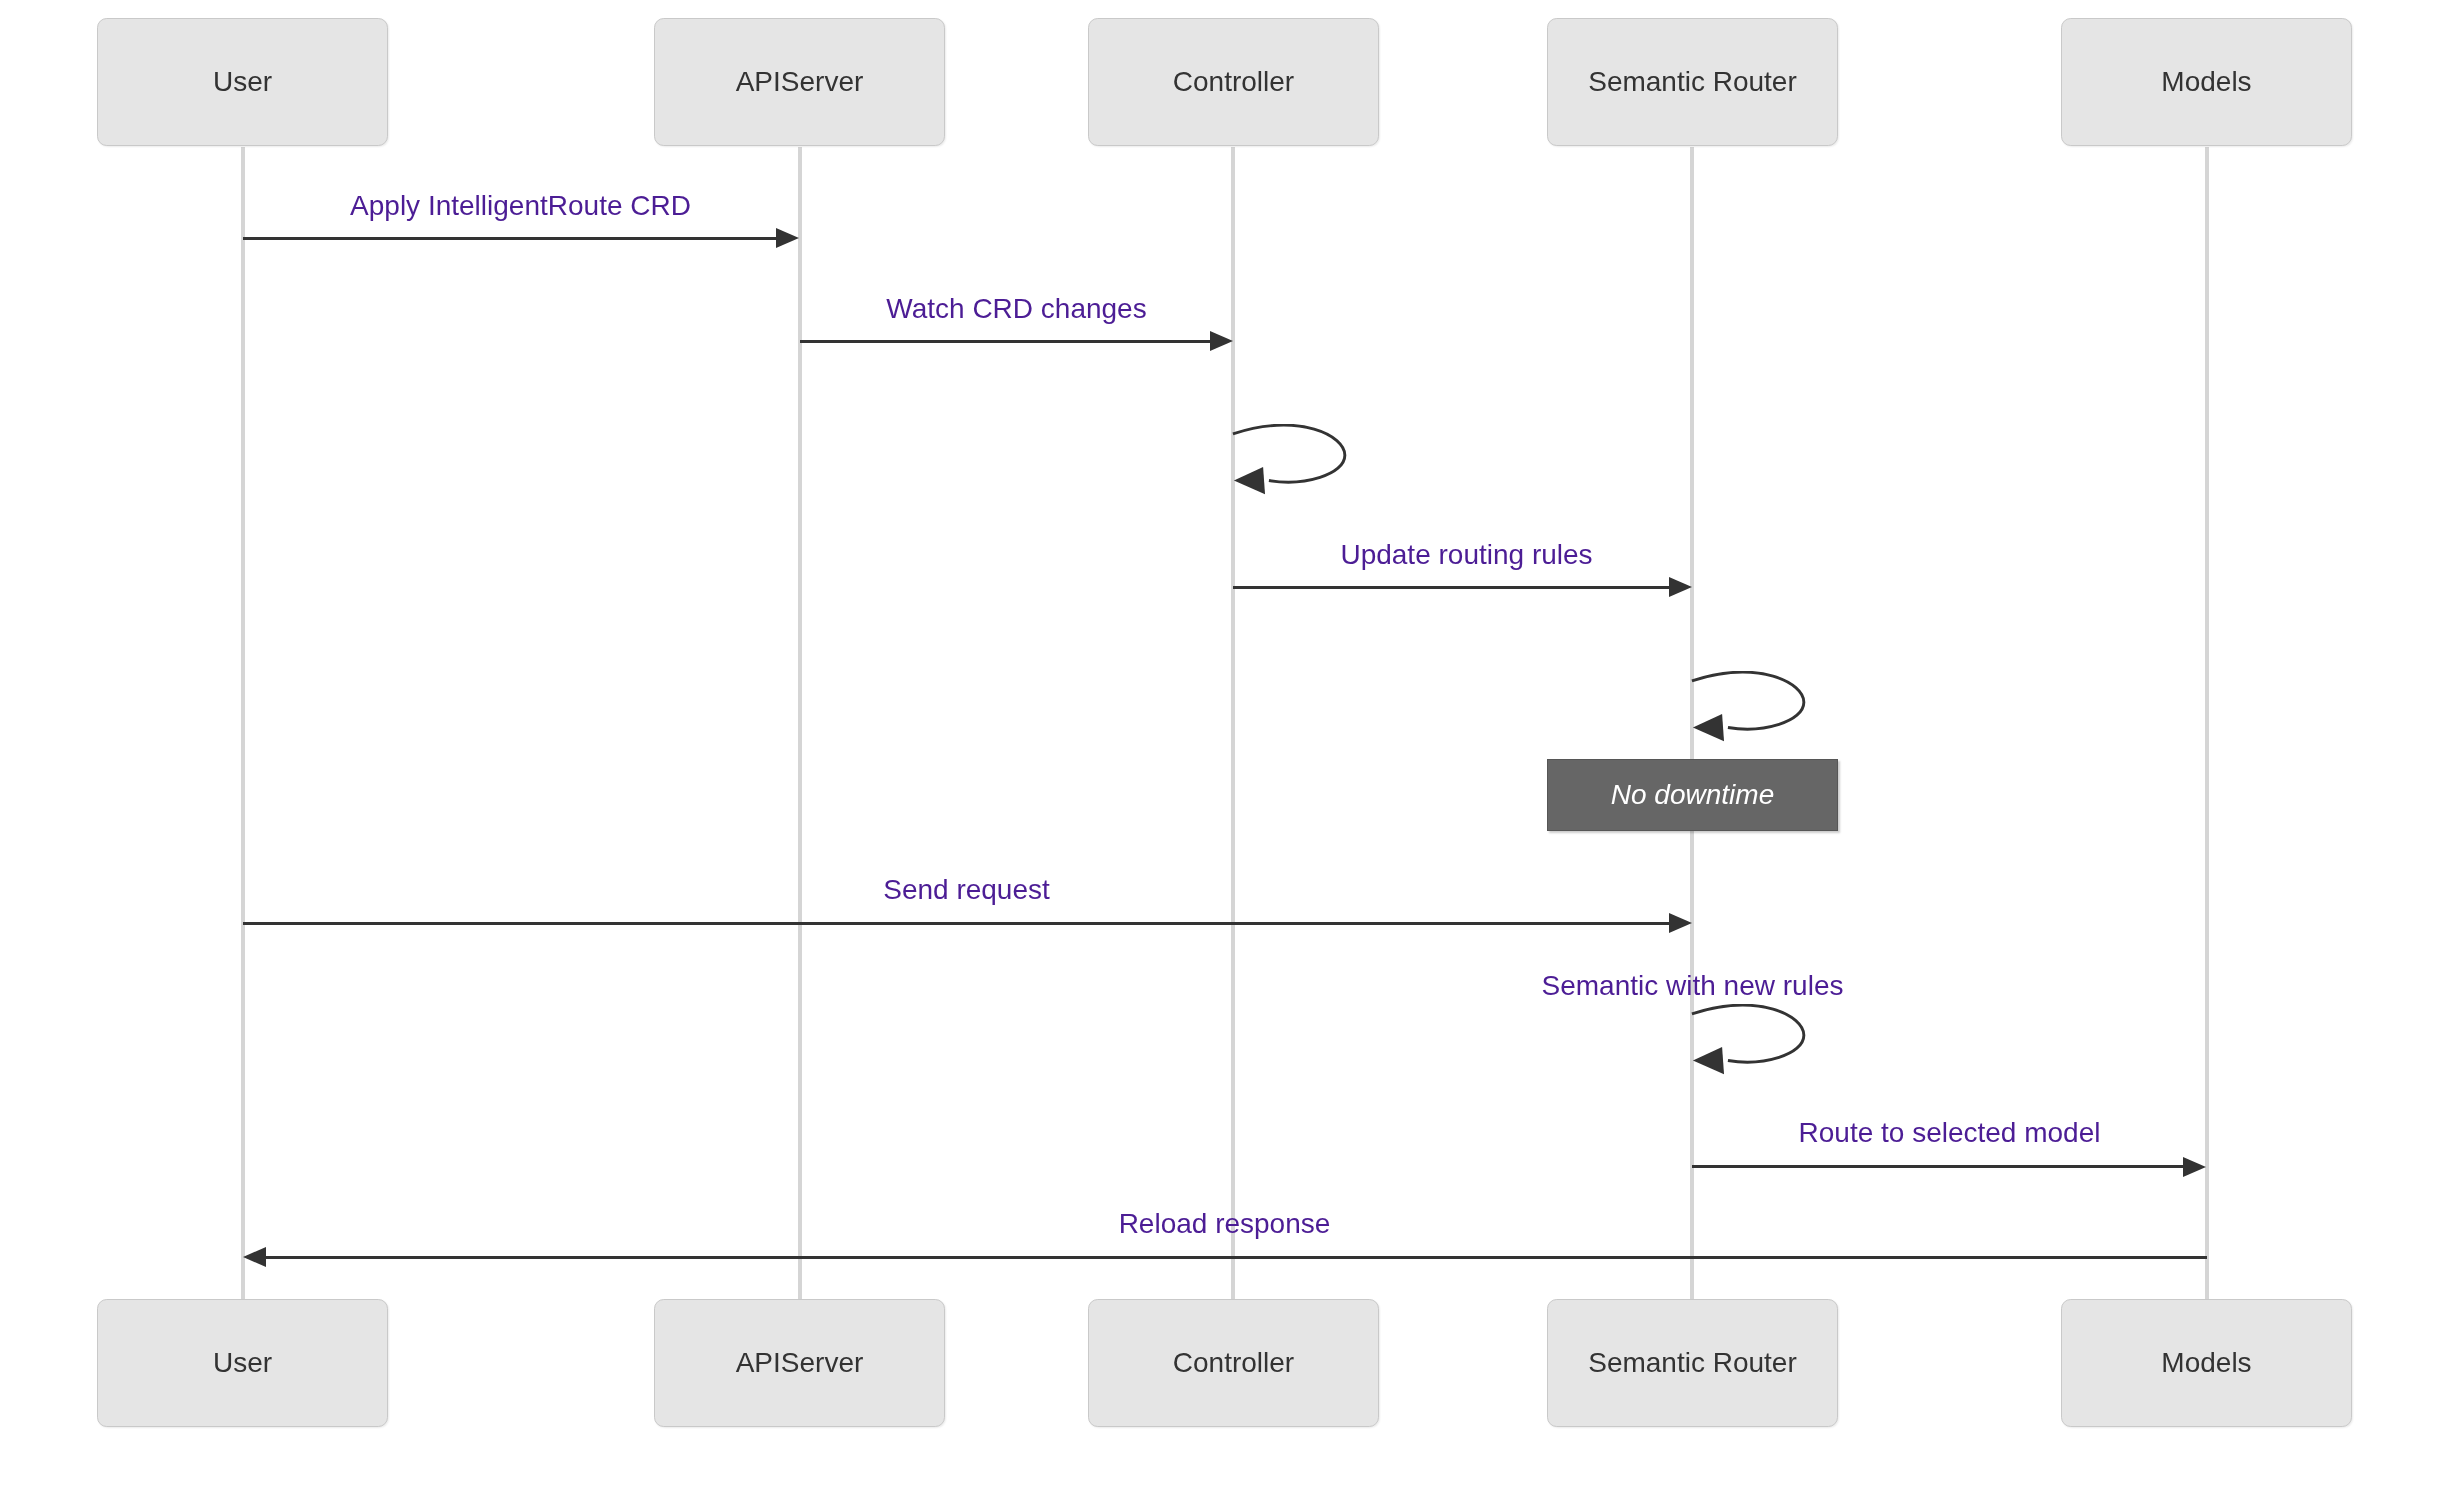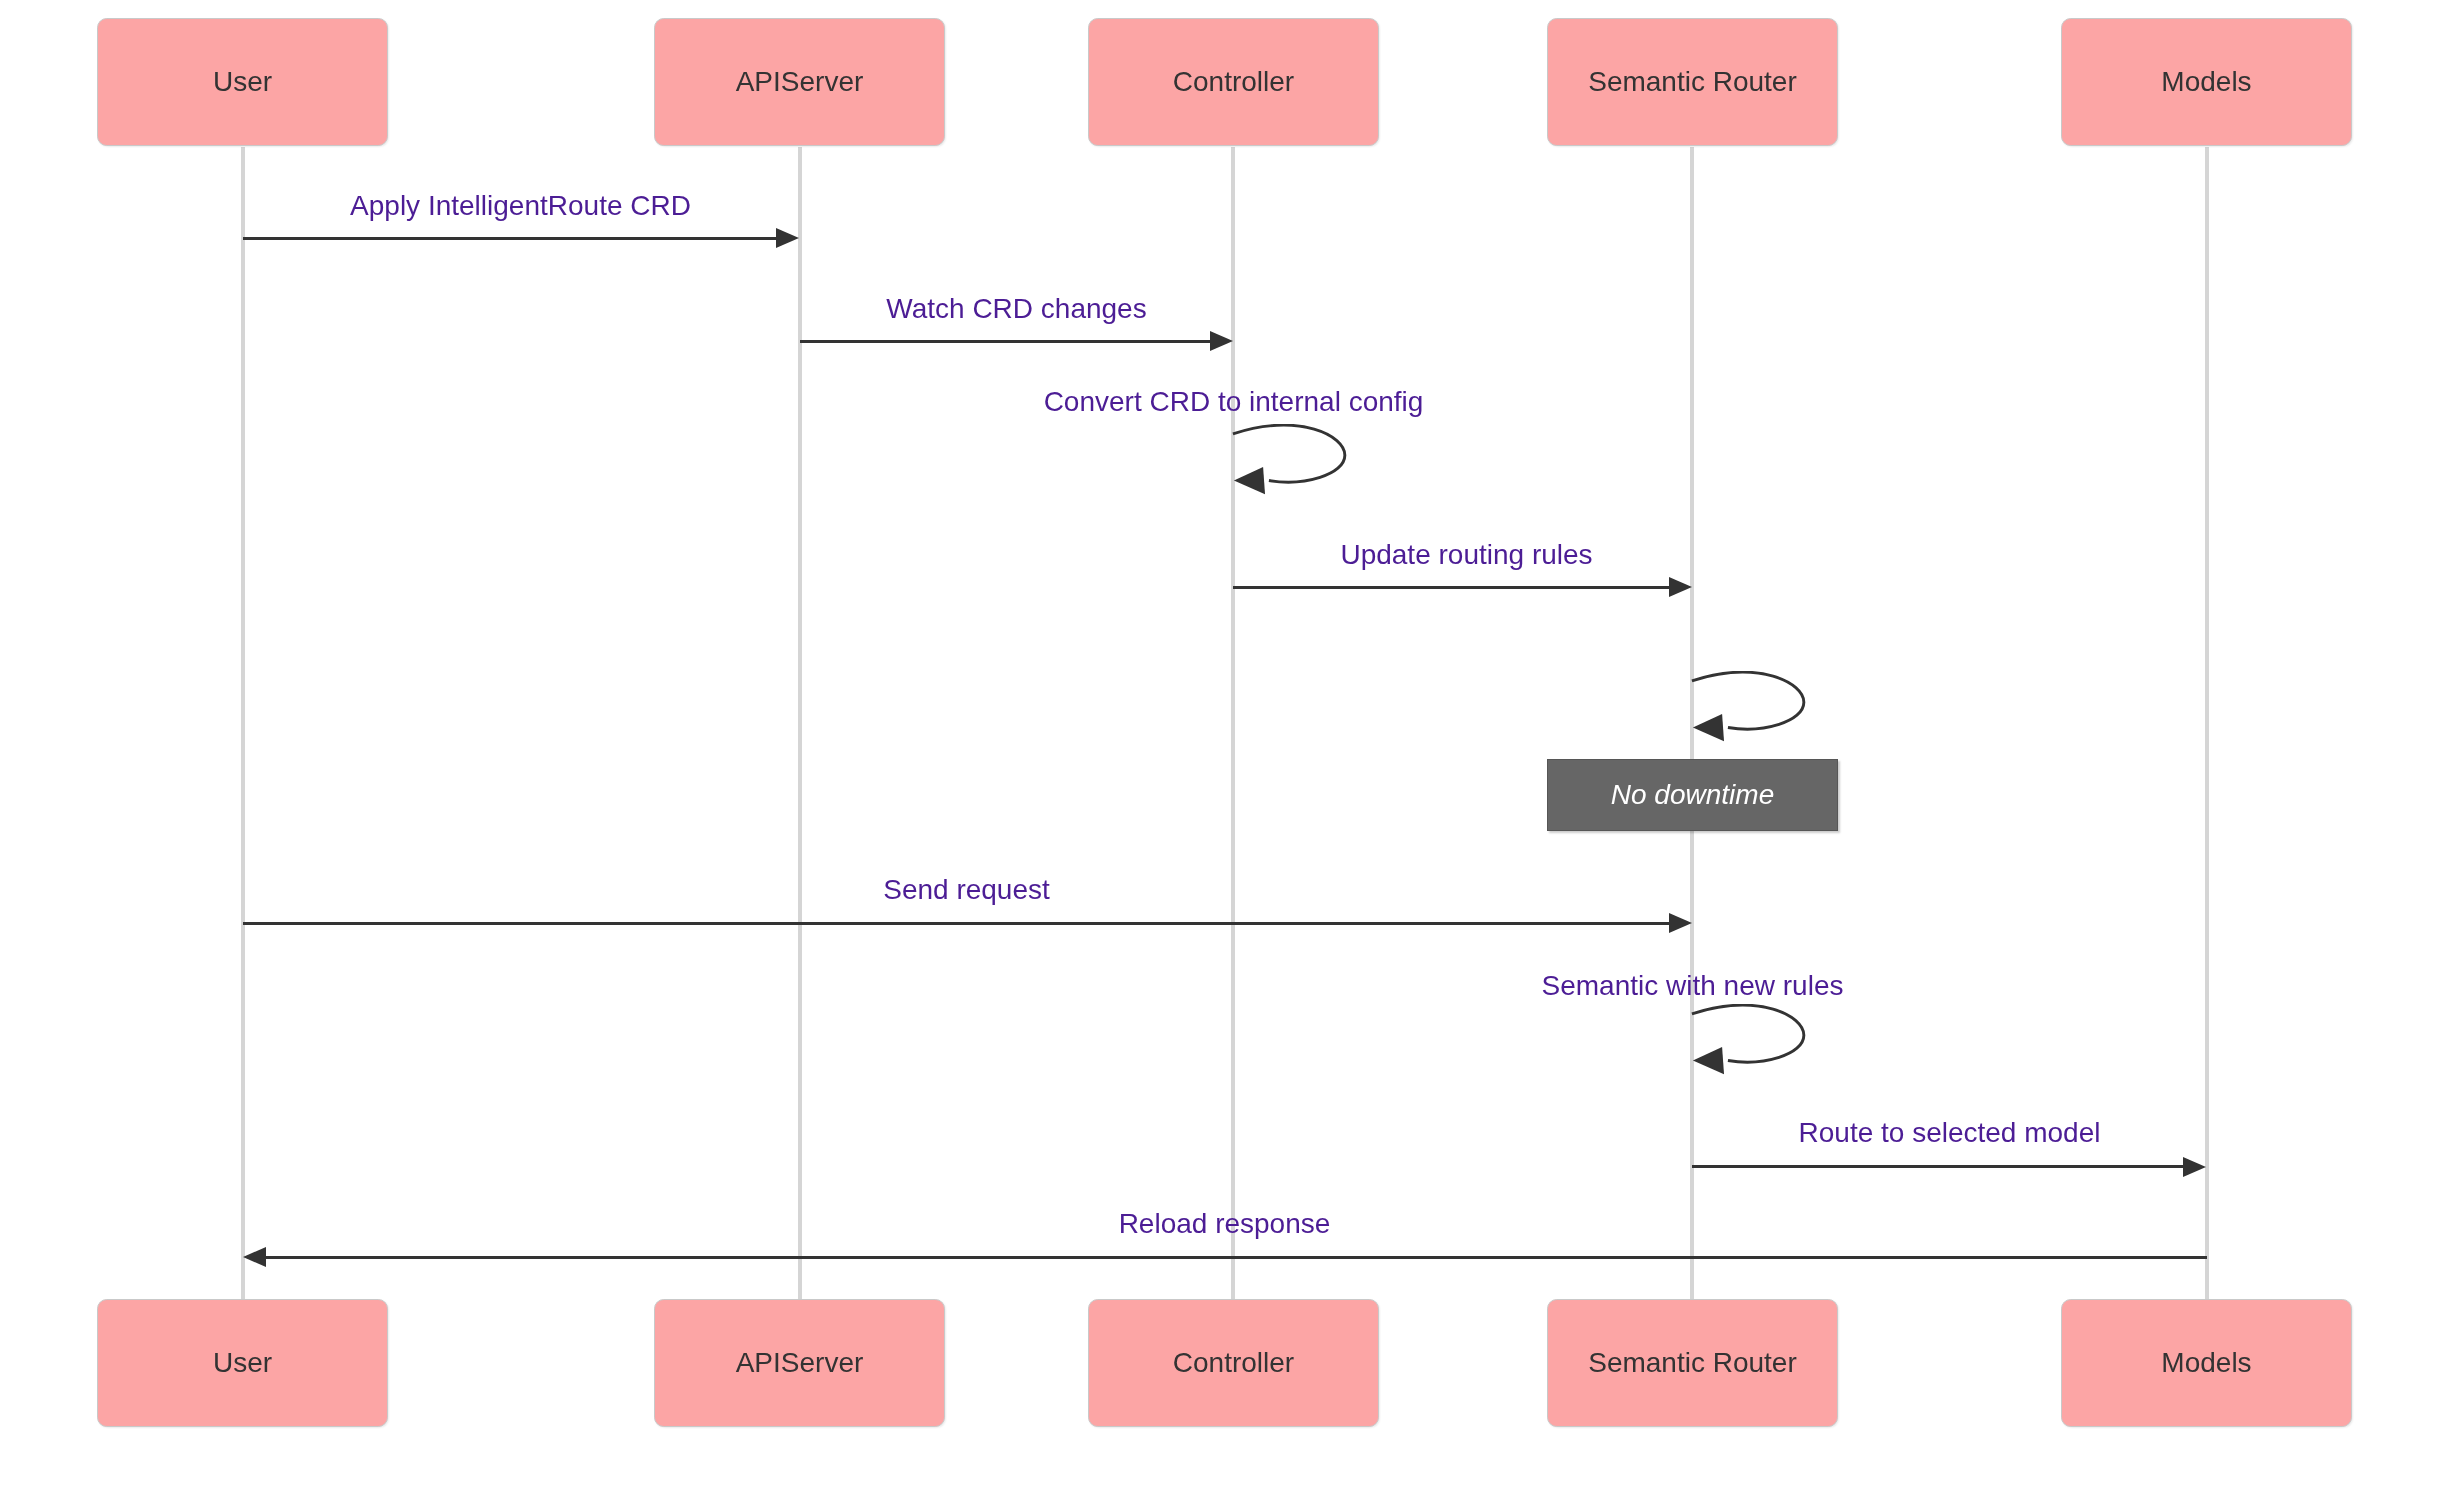--- a/index.html
+++ b/index.html
@@ -12,21 +12,21 @@
     width: 2449px;
     height: 1506px;
     background: #ffffff;
     font-family: "Liberation Sans", sans-serif;
     overflow: hidden;
   }
   .actor-box {
     position: absolute;
     width: 291px;
     height: 128px;
-    background: #fca5a5;
+    background: #e5e5e5;
     border: 1.9px solid #c9c9c9;
     border-radius: 9.7px;
     box-sizing: border-box;
     display: flex;
     align-items: center;
     justify-content: center;
     font-size: 28px;
     color: #333333;
     box-shadow: 1px 1px 1.9px rgba(0,0,0,0.08);
   }
@@ -125,21 +125,20 @@
     </div>
 
   <div class="msg-label" style="left:181px; top:187px">Apply IntelligentRoute CRD</div>
   <div class="arrow-line" style="left:243px; top:237px; width:536px"></div>
   <div class="arrowhead-right" style="left:776px; top:228px"></div>
 
   <div class="msg-label" style="left:677px; top:290px">Watch CRD changes</div>
   <div class="arrow-line" style="left:800px; top:340px; width:413px"></div>
   <div class="arrowhead-right" style="left:1210px; top:331px"></div>
 
-  <div class="msg-label" style="left:894px; top:383px">Convert CRD to internal config</div>
   <svg class="self-loop" style="left:1230px; top:424px" viewBox="0 0 150 80">
     <path d="M 3 10 C 72 -12, 118 12, 118 32 C 118 52, 76 64, 40 58"></path>
     <polygon points="34,44 4,58 36,72"></polygon>
   </svg>
 
   <div class="msg-label" style="left:1127px; top:536px">Update routing rules</div>
   <div class="arrow-line" style="left:1233px; top:586px; width:436px"></div>
   <div class="arrowhead-right" style="left:1669px; top:577px"></div>
 
   <svg class="self-loop" style="left:1689px; top:671px" viewBox="0 0 150 80">

